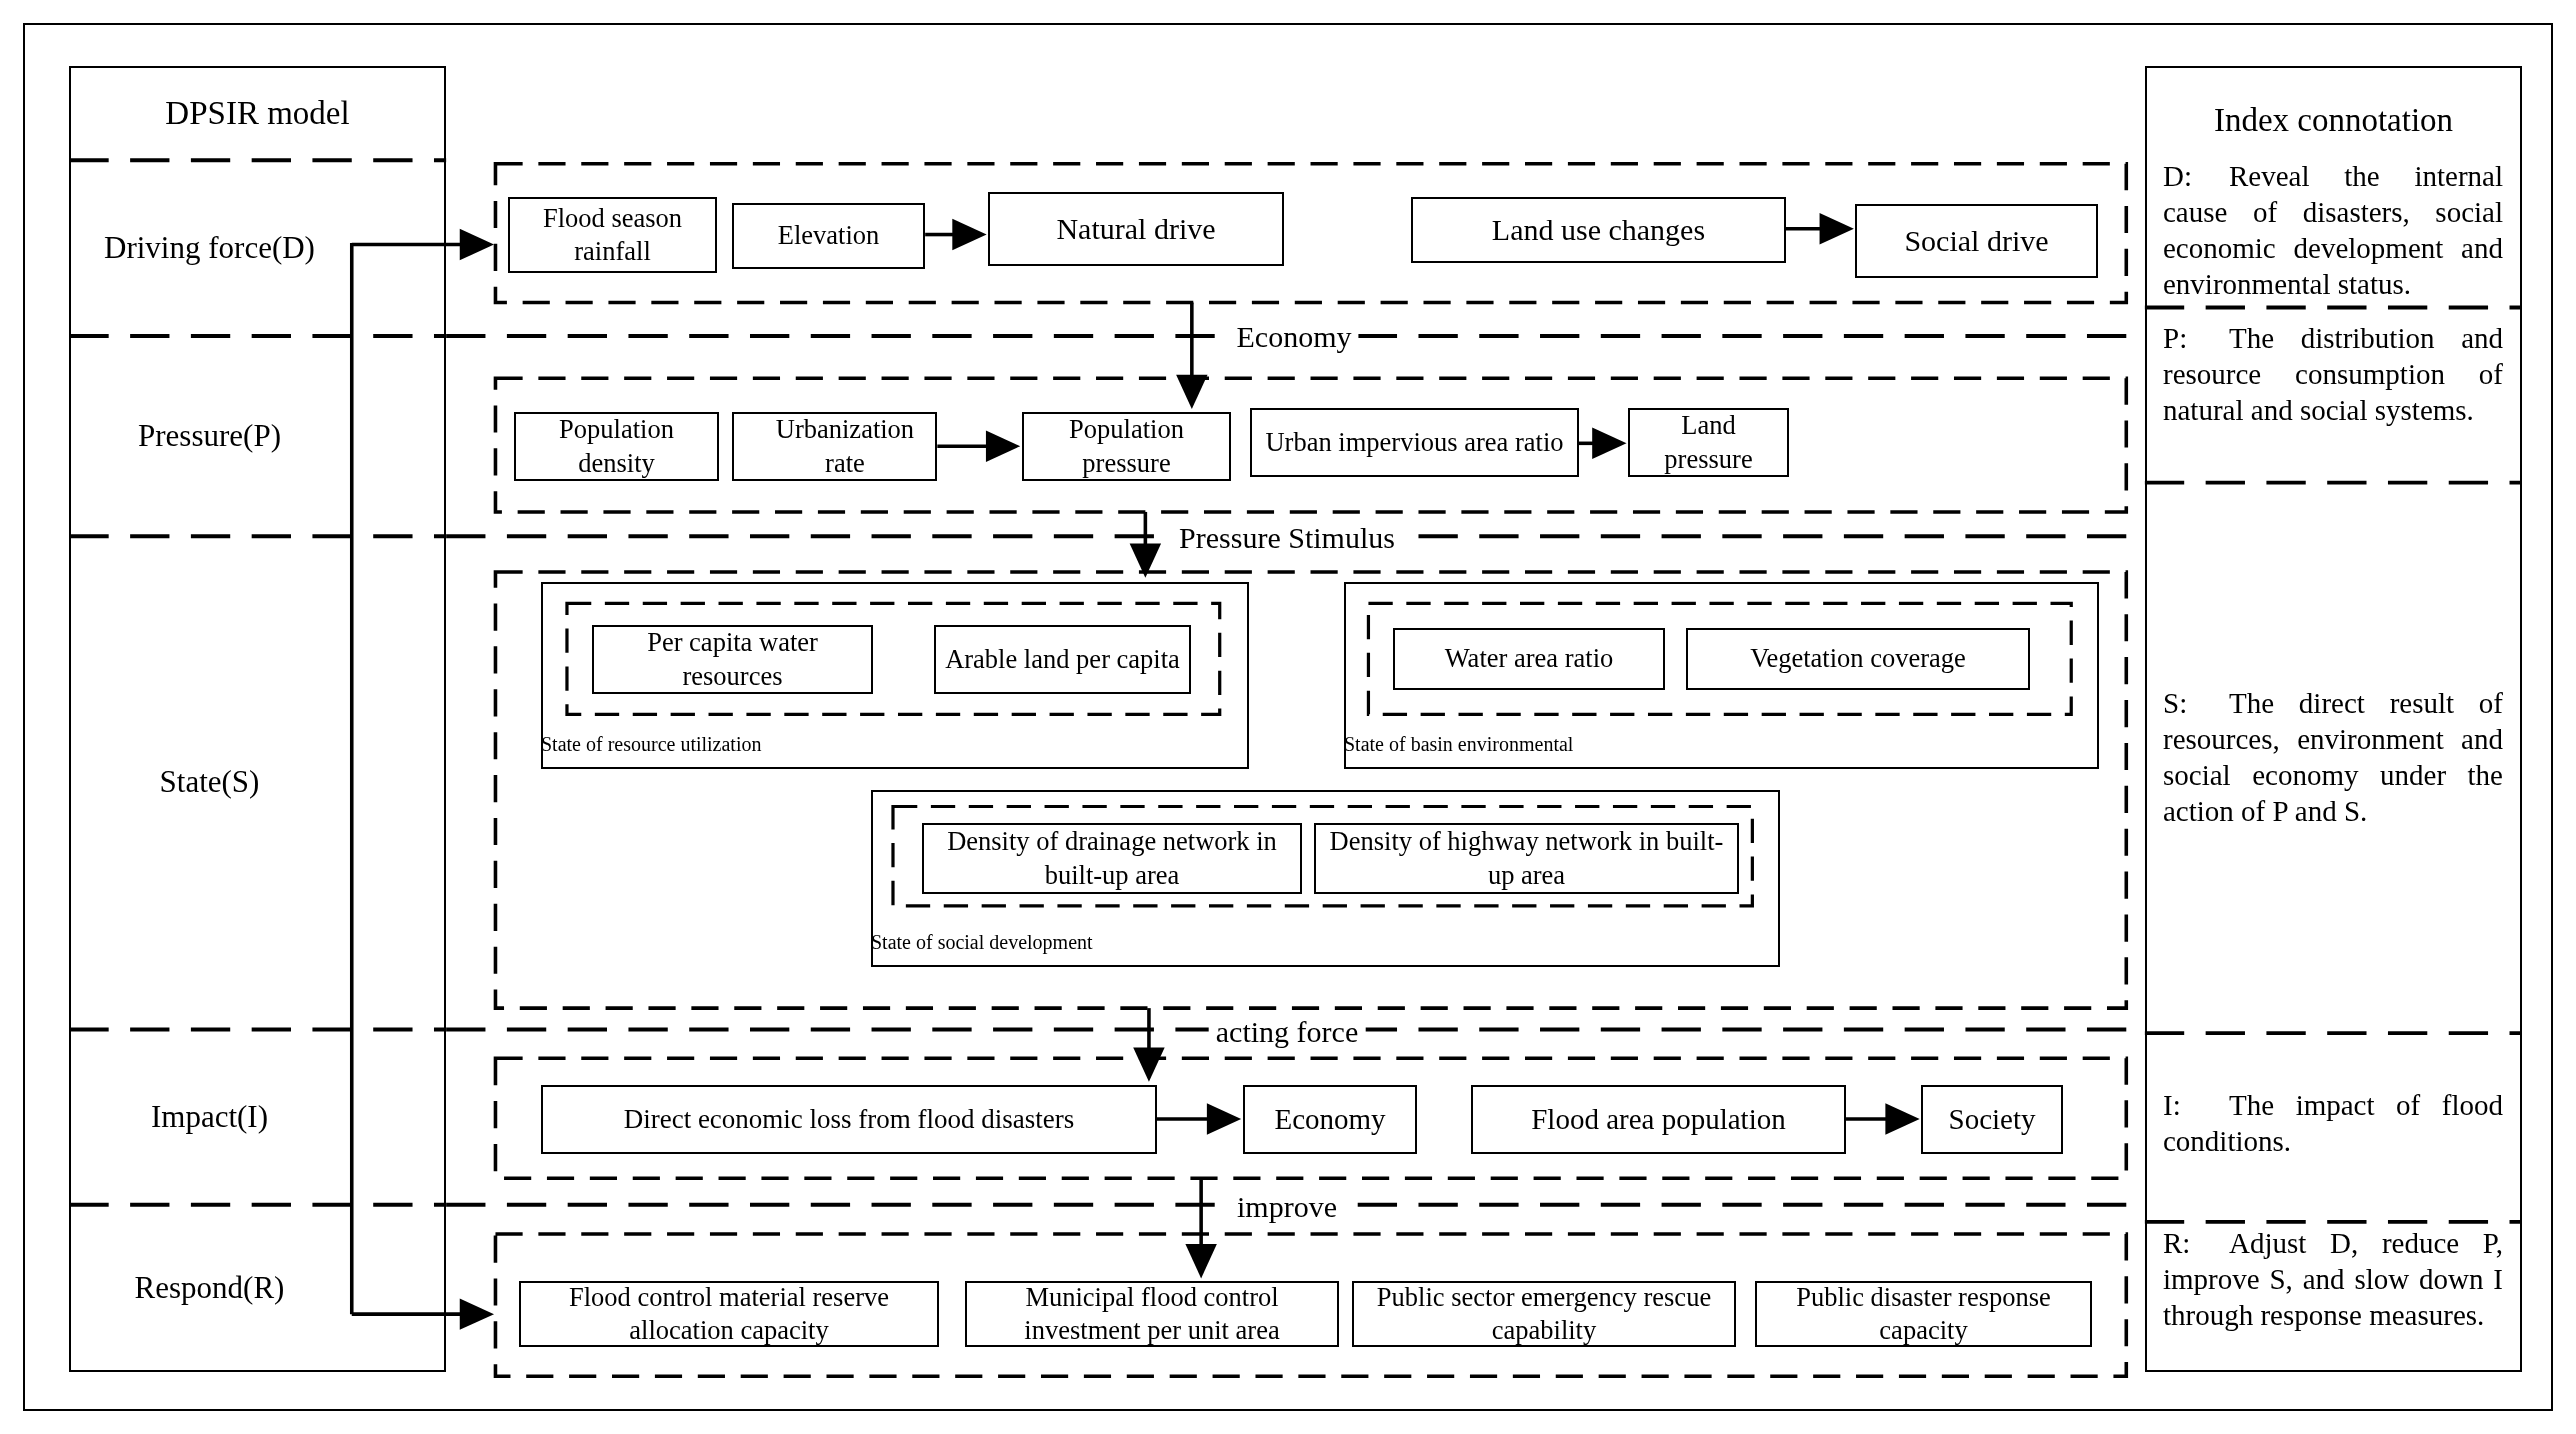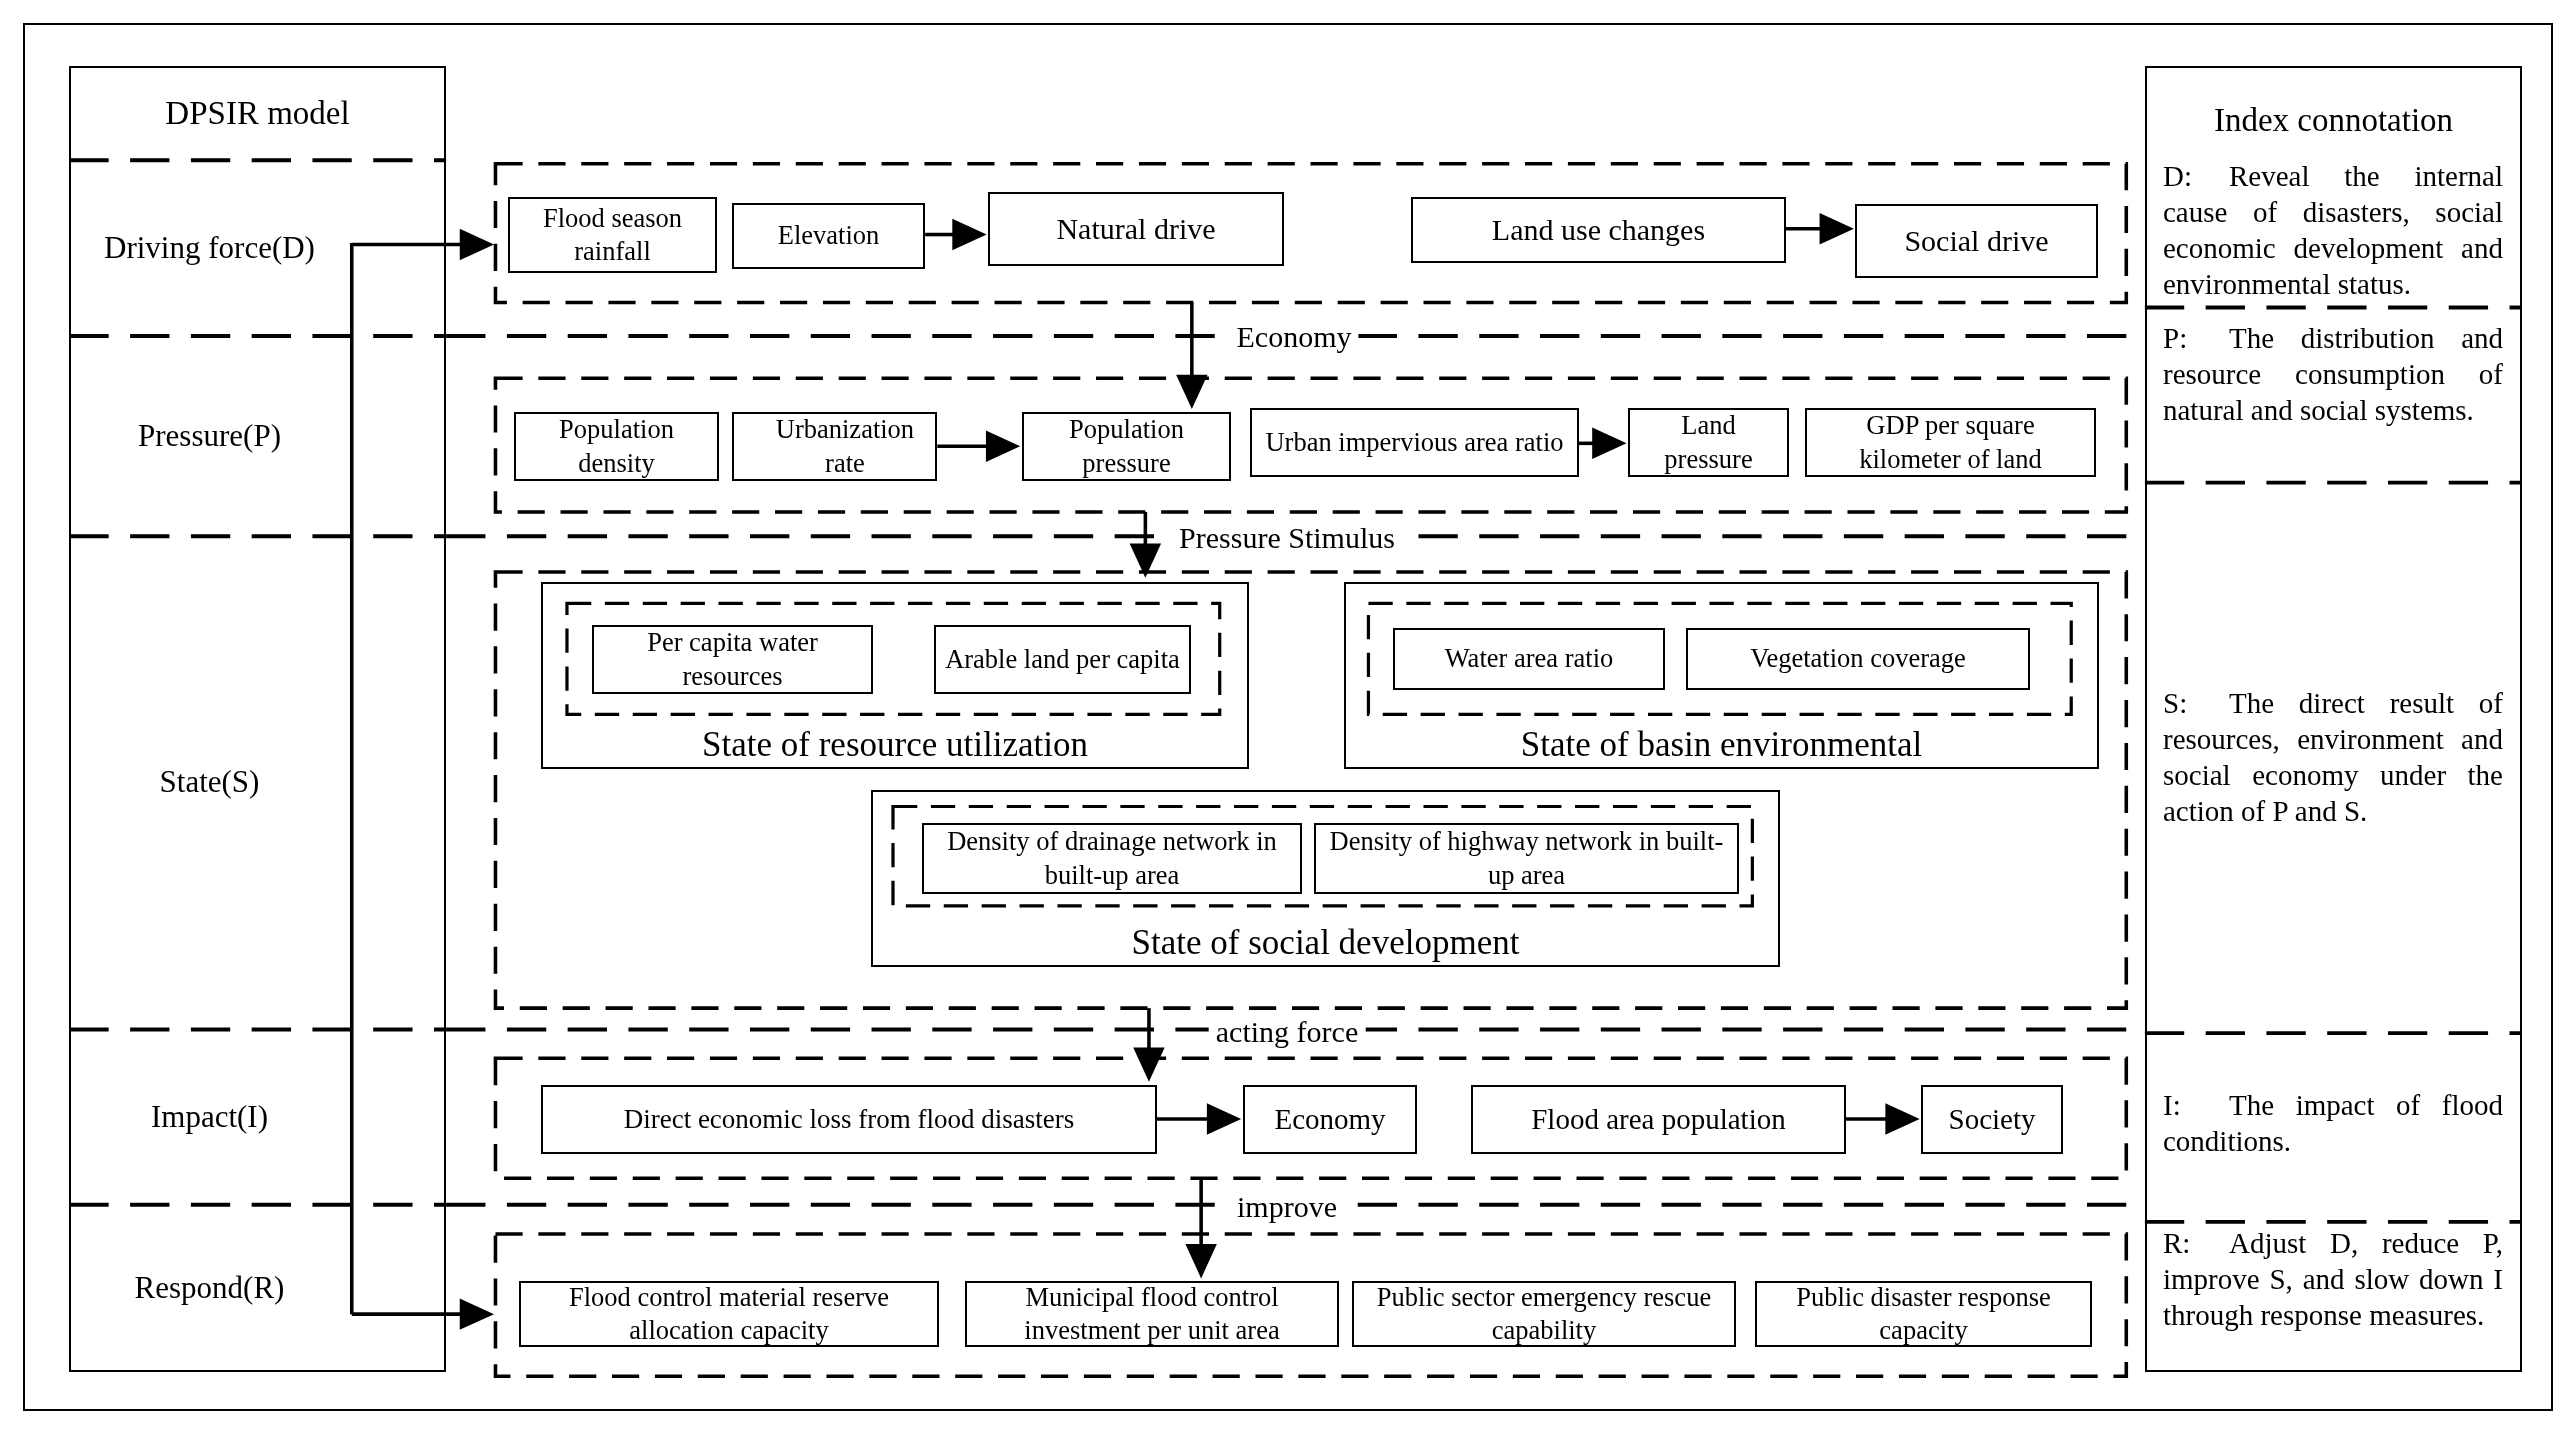--- a/index.html
+++ b/index.html
@@ -19,22 +19,22 @@
   .outer{border:2.9px solid #000;}
   .box{
     border:2.9px solid #000;background:transparent;
     display:flex;align-items:center;justify-content:center;
     text-align:center;font-size:26.5px;line-height:1.25;padding:1.4px 7.1px;
   }
   .box.big{font-size:30px;}
   .box.mid{font-size:29px;}
   .group{border:2.9px solid #000;background:transparent;}
   .group-label{
-    display:flex;align-items:center;justify-content:center;
-    text-align:center;font-size:35px;
+    display:flex;align-items:center;justify-content:flex-start;
+    text-align:center;font-size:20px;
   }
   .rowlabel{
     display:flex;flex-direction:row;align-items:center;justify-content:center;
     text-align:center;font-size:31px;line-height:1.32;
   }
   .header{
     display:flex;align-items:center;justify-content:center;
     text-align:center;font-size:33px;
   }
   .note{
@@ -179,23 +179,20 @@
   </div>
   <div class="abs box" style="left:1022px;top:412px;width:209px;height:69px;">
     <span>Population pressure</span>
   </div>
   <div class="abs box" style="left:1250px;top:408px;width:329px;height:69px;">
     <span>Urban impervious area ratio</span>
   </div>
   <div class="abs box" style="left:1628px;top:408px;width:161px;height:69px;">
     <span>Land pressure</span>
   </div>
-  <div class="abs box" style="left:1805px;top:408px;width:291px;height:69px;">
-    <span>GDP per square kilometer of land</span>
-  </div>
 
   <div class="abs group" style="left:541px;top:582px;width:708px;height:187px;"></div>
   <div class="abs box" style="left:592px;top:625px;width:281px;height:69px;">
     <span>Per capita water resources</span>
   </div>
   <div class="abs box" style="left:934px;top:625px;width:257px;height:69px;">
     <span>Arable land per capita</span>
   </div>
   <div class="abs group-label" style="left:541px;top:724px;width:708px;height:41px;">
     <span>State of resource utilization</span>

